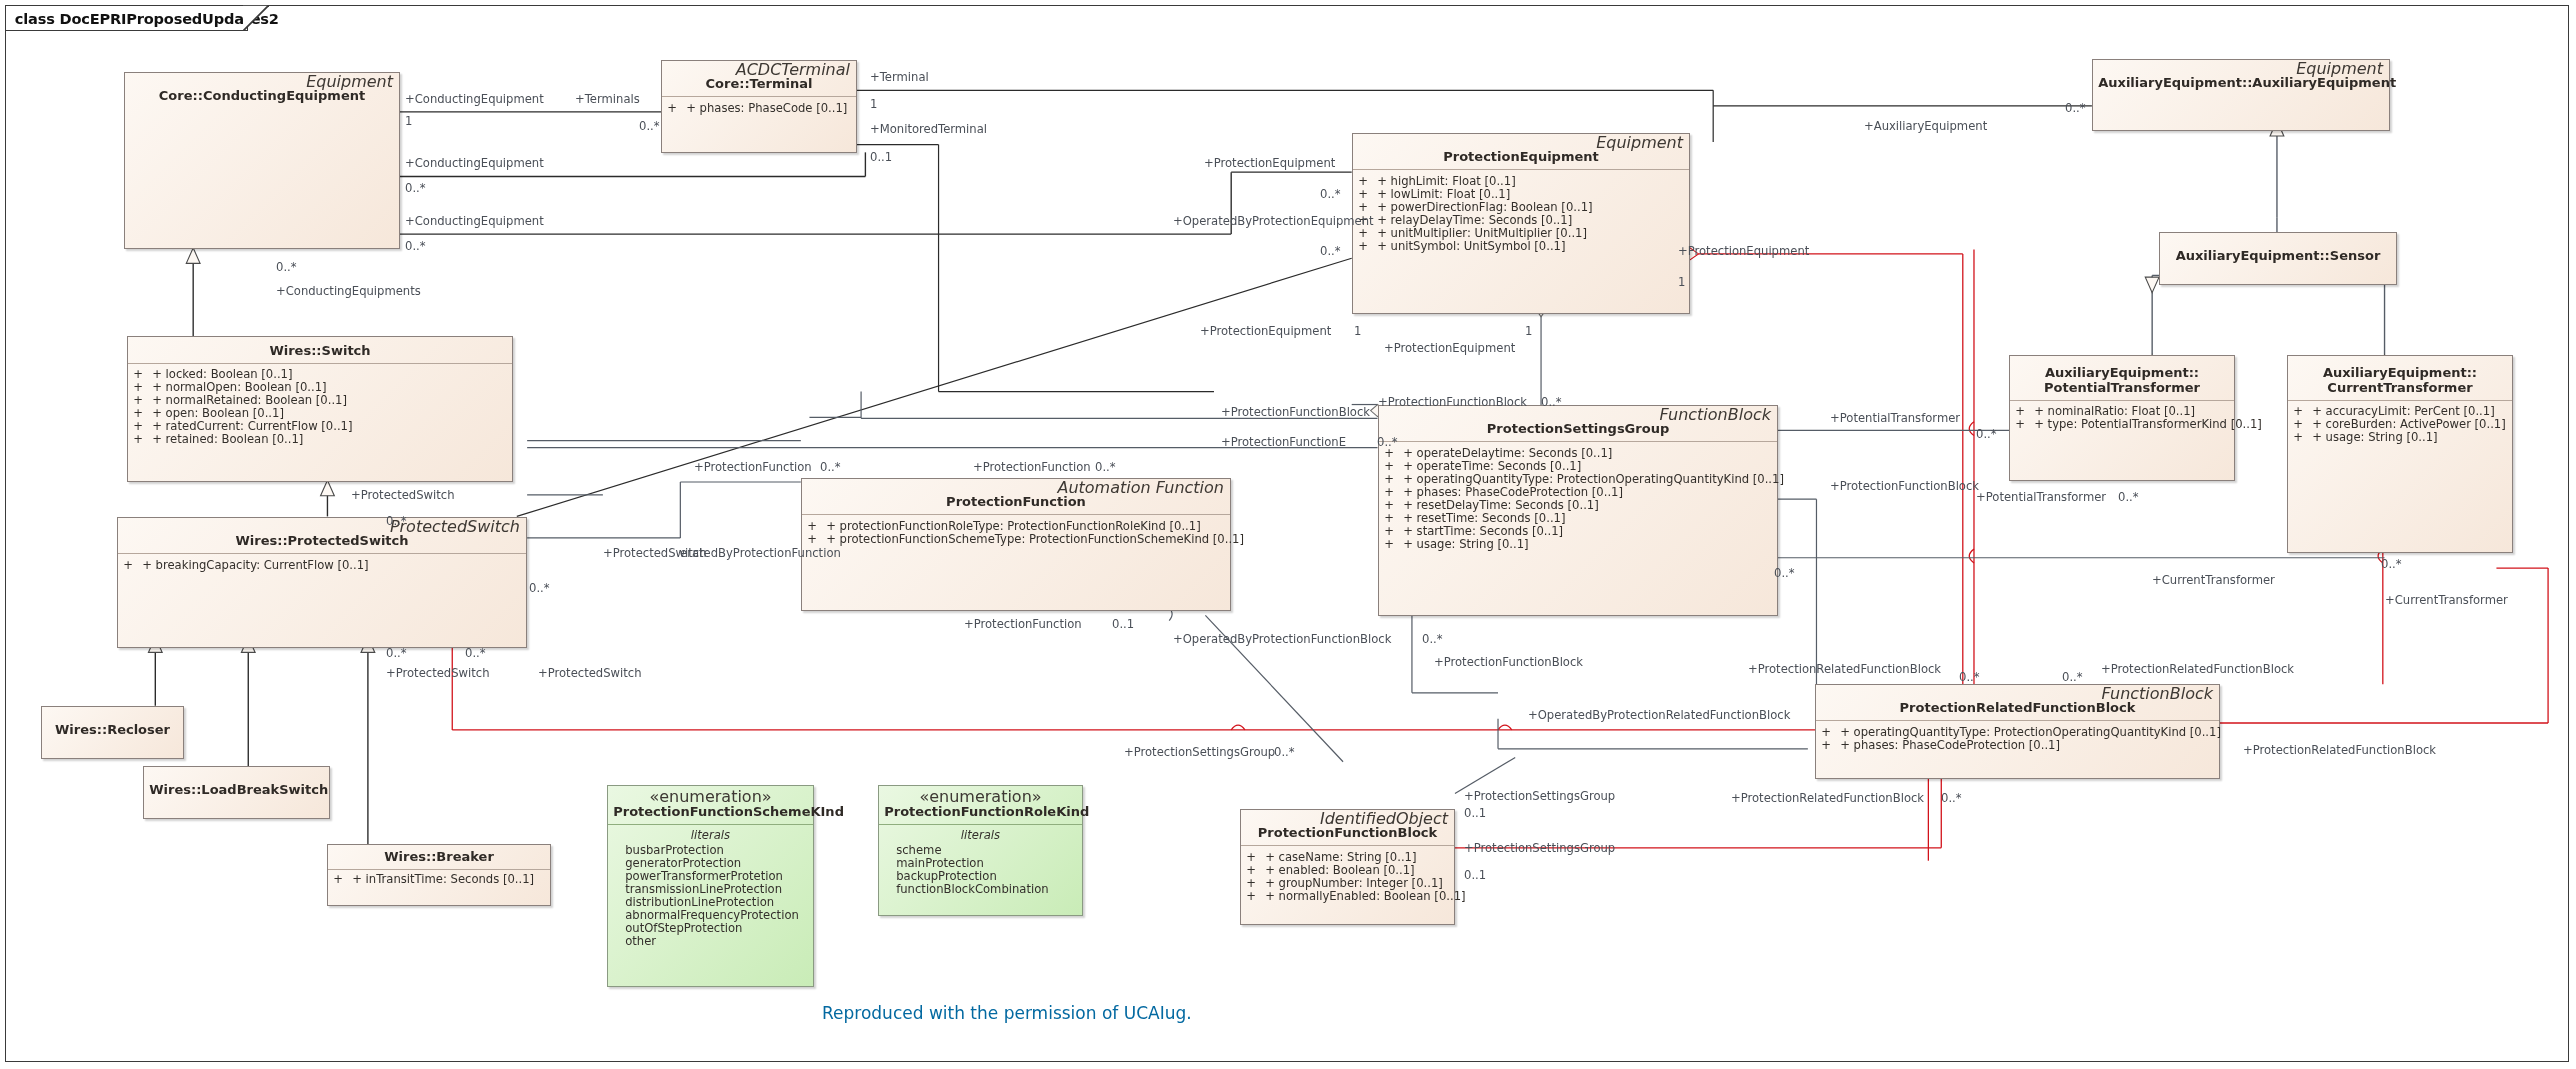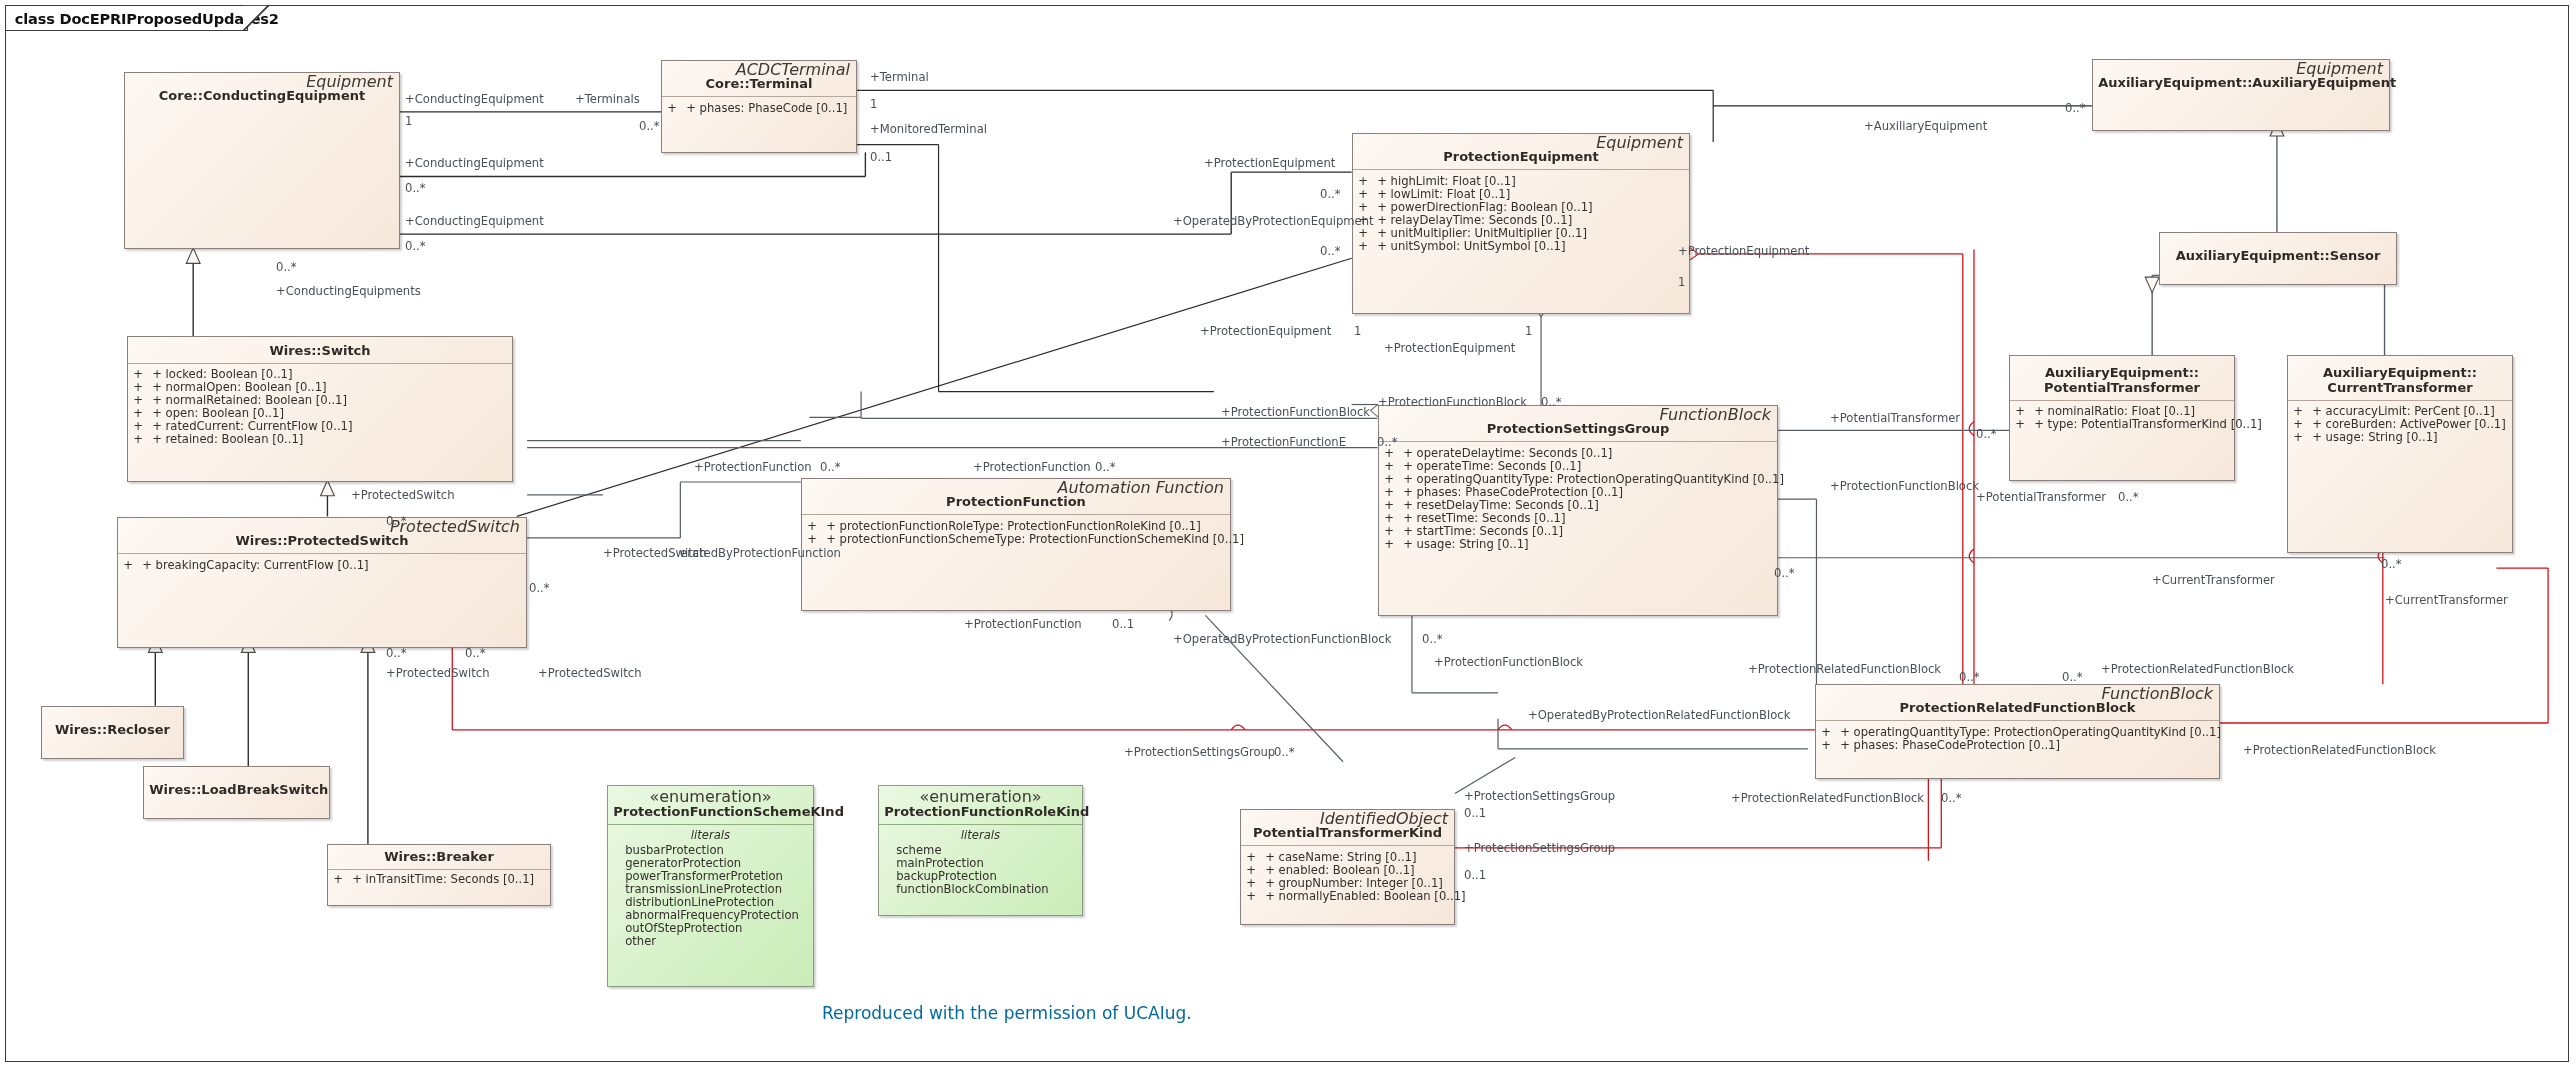--- a/index.html
+++ b/index.html
@@ -392,21 +392,21 @@
         </div>
       <div class="attr">
           <span class="vis">+</span>
           <span>+    phases: PhaseCodeProtection [0..1]</span>
         </div>
     </div>
   </div>
 
   <div class="cls" style="left:1240px;top:762px;width:215px;height:116px;margin-top:47px;">
     <div class="cls-stereo">IdentifiedObject</div>
-    <div class="cls-name">PotentialTransformerKind</div>
+    <div class="cls-name">ProtectionFunctionBlock</div>
     <div class="cls-sep"></div>
     <div class="cls-attrs">
       <div class="attr">
           <span class="vis">+</span>
           <span>+    caseName: String [0..1]</span>
         </div>
       <div class="attr">
           <span class="vis">+</span>
           <span>+    enabled: Boolean [0..1]</span>
         </div>

